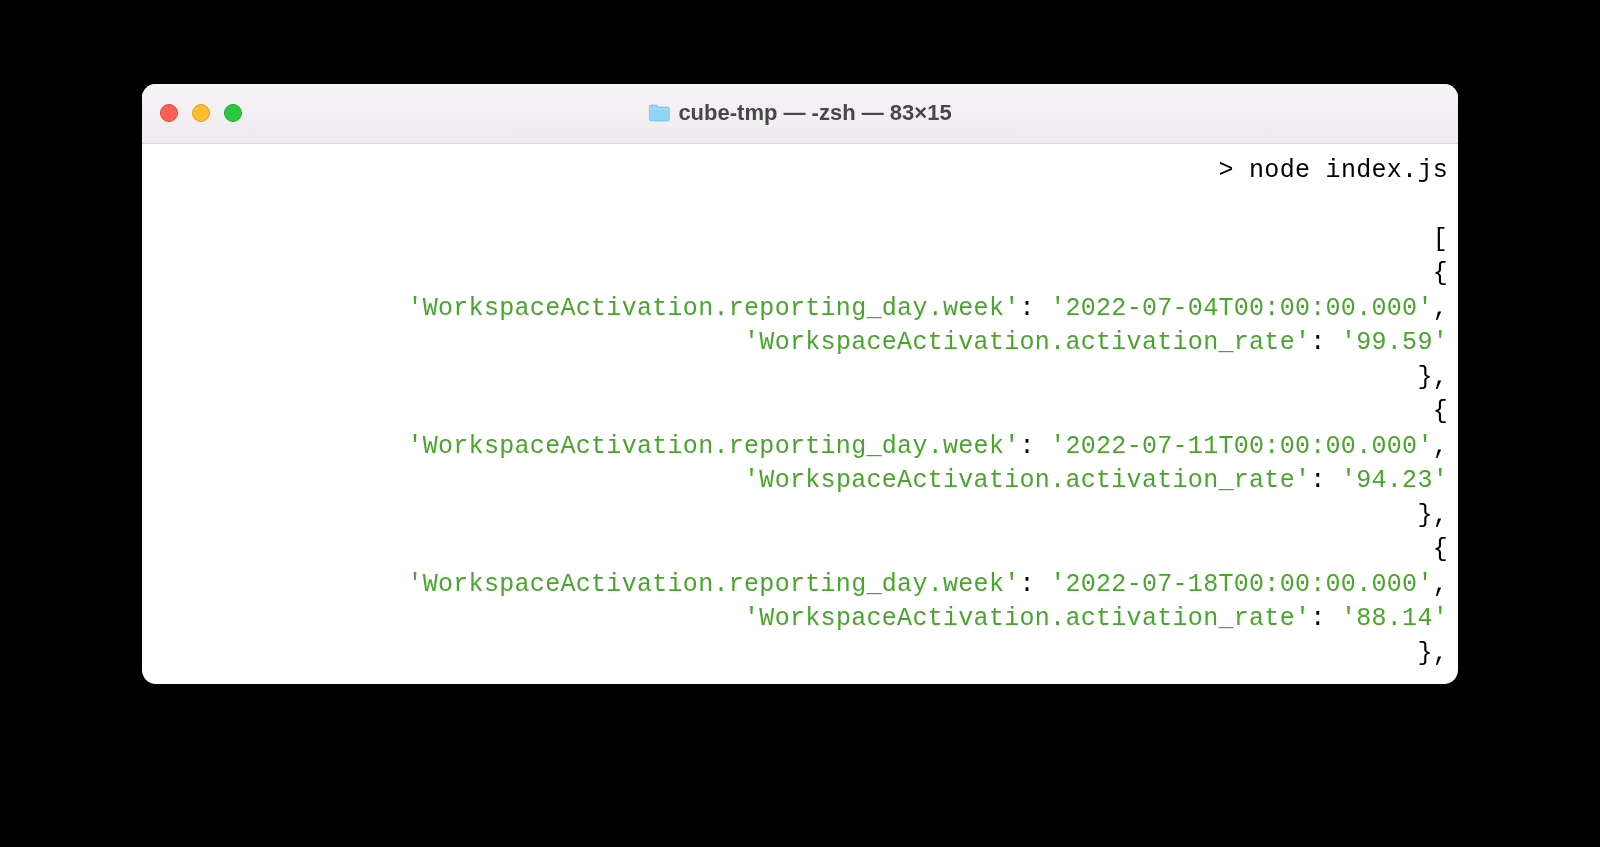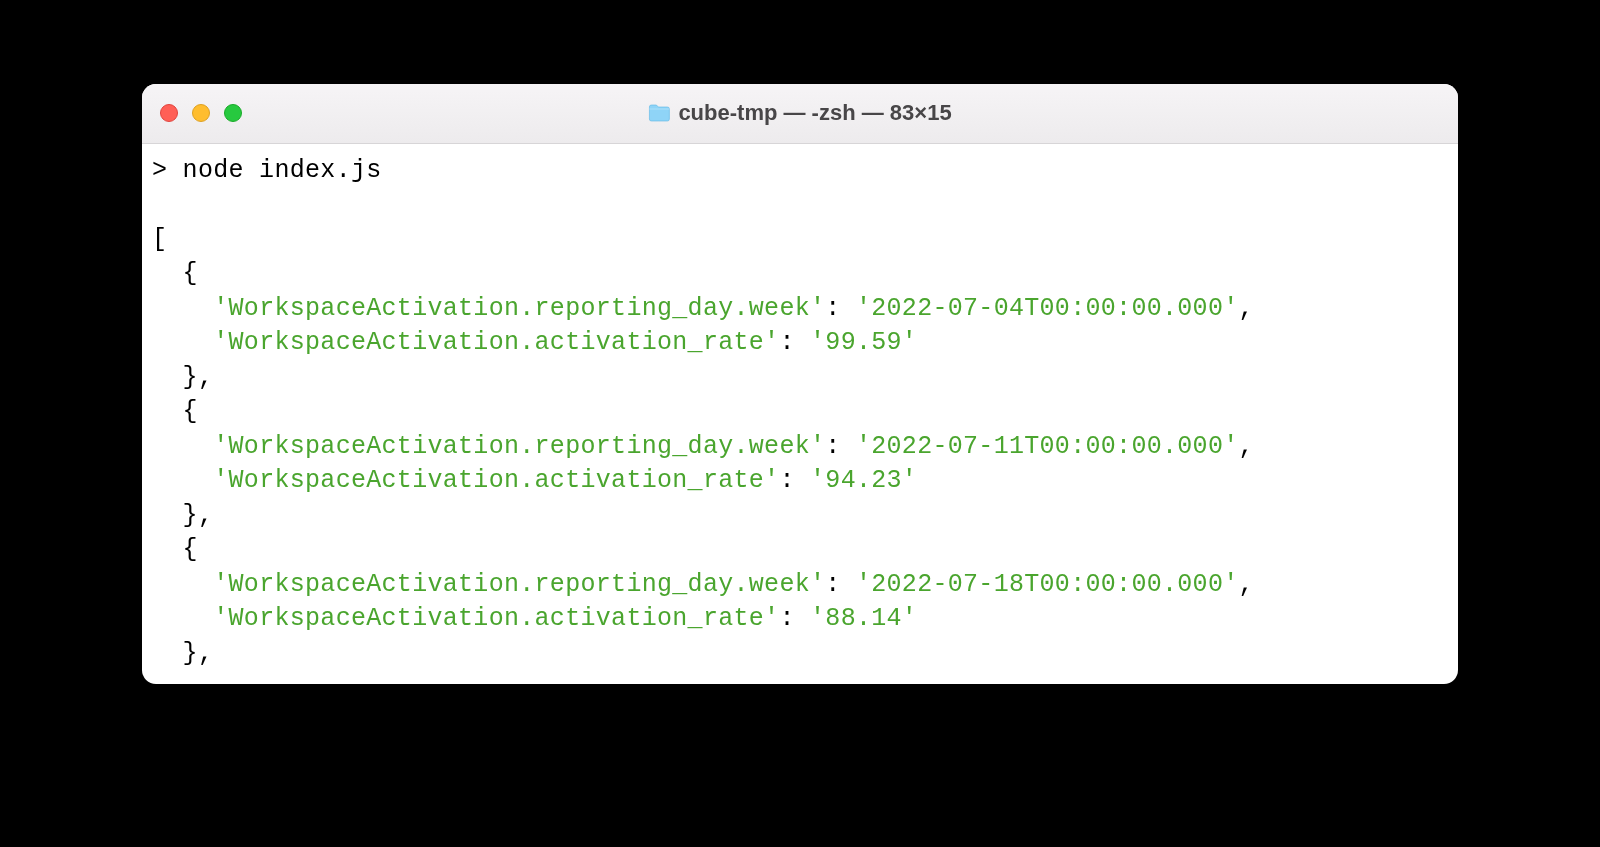--- a/index.html
+++ b/index.html
@@ -56,20 +56,21 @@
     }
     .folder-icon svg { display: block; }
     .terminal-body {
       padding: 10px 10px 10px 10px;
       font-family: "SF Mono", Menlo, Monaco, "Courier New", monospace;
       font-size: 25px;
       line-height: 34.5px;
       color: #000;
       letter-spacing: 0.3px;
       white-space: pre;
+      text-align: right;
     }
     .cmd-line { color: #000; }
     .punct { color: #000; }
     .str { color: #4aa52e; margin-top: 19px; }
     .blank { height: 34.5px; }
   </style>
 </head>
 <body>
 
 <div class="terminal-window">

